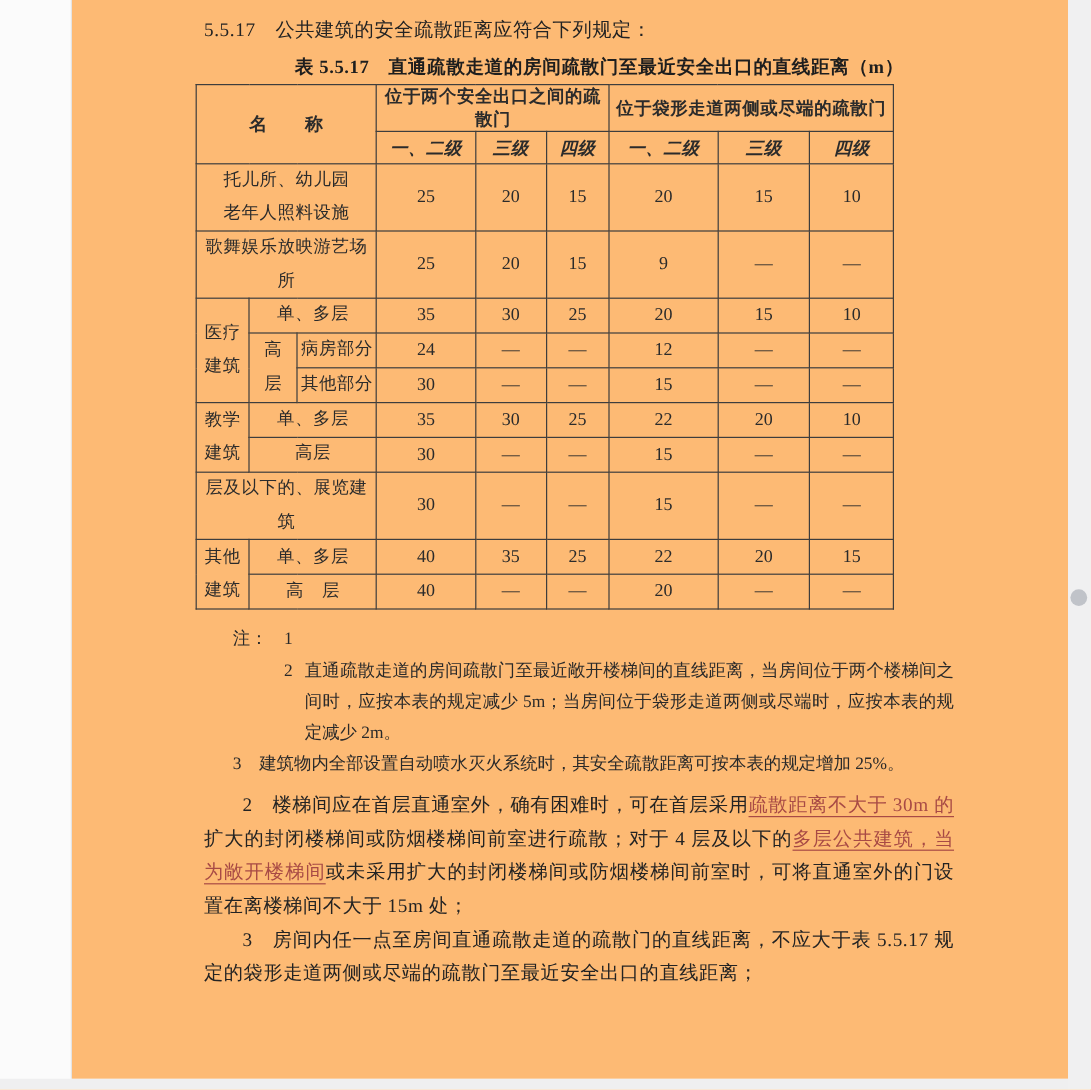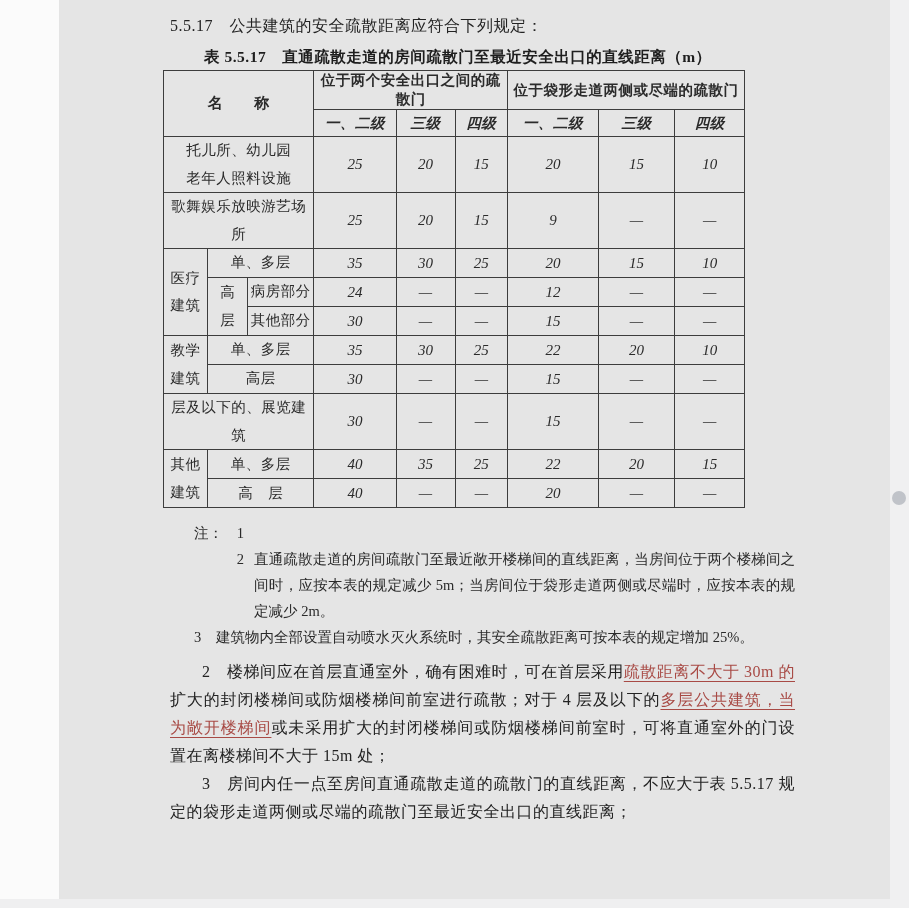--- a/index.html
+++ b/index.html
@@ -12,55 +12,55 @@
     position:relative;overflow:hidden;background:#ffffff;
     font-family:"Liberation Serif","DejaVu Serif",serif;
     color:var(--text);
   }
   .left-strip{
     position:absolute;left:0;top:0;width:60px;height:899px;
     background:#fbfbfb;border-right:1px solid #e4e4e4;
   }
   .page{
     position:absolute;left:60px;top:0;width:830px;height:899px;
-    background:#e5e5e5;padding:12px 95px 0 110px;
+    background:#fdba74;padding:12px 95px 0 110px;
   }
   .body-p{
     font-size:16px;line-height:28px;text-align:justify;
     letter-spacing:0.5px;color:#232323;
   }
   .indent{text-indent:2em;}
   .red{
     color:var(--red);
     text-decoration:underline;
     text-decoration-color:var(--red);
     text-decoration-thickness:1px;
     text-underline-offset:4px;
   }
   .tbl-caption{
     font-size:15.5px;font-weight:bold;line-height:23px;
-    margin:5px 0 0 34px;letter-spacing:0.5px;color:#1e1e1e;
+    margin:5px 0 0 34px;letter-spacing:0.5px;color:#1e1e1e;text-align:center;
   }
   table.tbl{
     border-collapse:collapse;table-layout:fixed;
     width:582px;margin-left:-7px;margin-top:2px;
     border:1.5px solid var(--border);
   }
   .tbl td{
     border:1px solid var(--border);
     text-align:center;vertical-align:middle;padding:0;
     color:#2b2b2b;
   }
   .tbl thead tr.hr1{height:30px;}
   .tbl thead tr.hr2{height:27px;font-style:italic;}
   .tbl tbody tr{height:29px;}
   .hc{font-weight:bold;font-size:14.5px;letter-spacing:0.5px;}
   .name-hd{font-size:15px;}
   .lab{font-size:14.5px;white-space:pre-line;line-height:1.9;letter-spacing:0.5px;}
-  .val{font-size:15px;font-style:italic;}
+  .val{font-size:15px;}
   .notes{
     margin:12px 0 0 24px;font-size:14.5px;line-height:26px;
     color:#2a2a2a;text-align:justify;
   }
   .note{display:flex;}
   .note .nlab{
     flex:none;width:60px;display:inline-flex;
     justify-content:space-between;padding-right:10px;
   }
   .note.n2 .nlab{justify-content:flex-end;}

